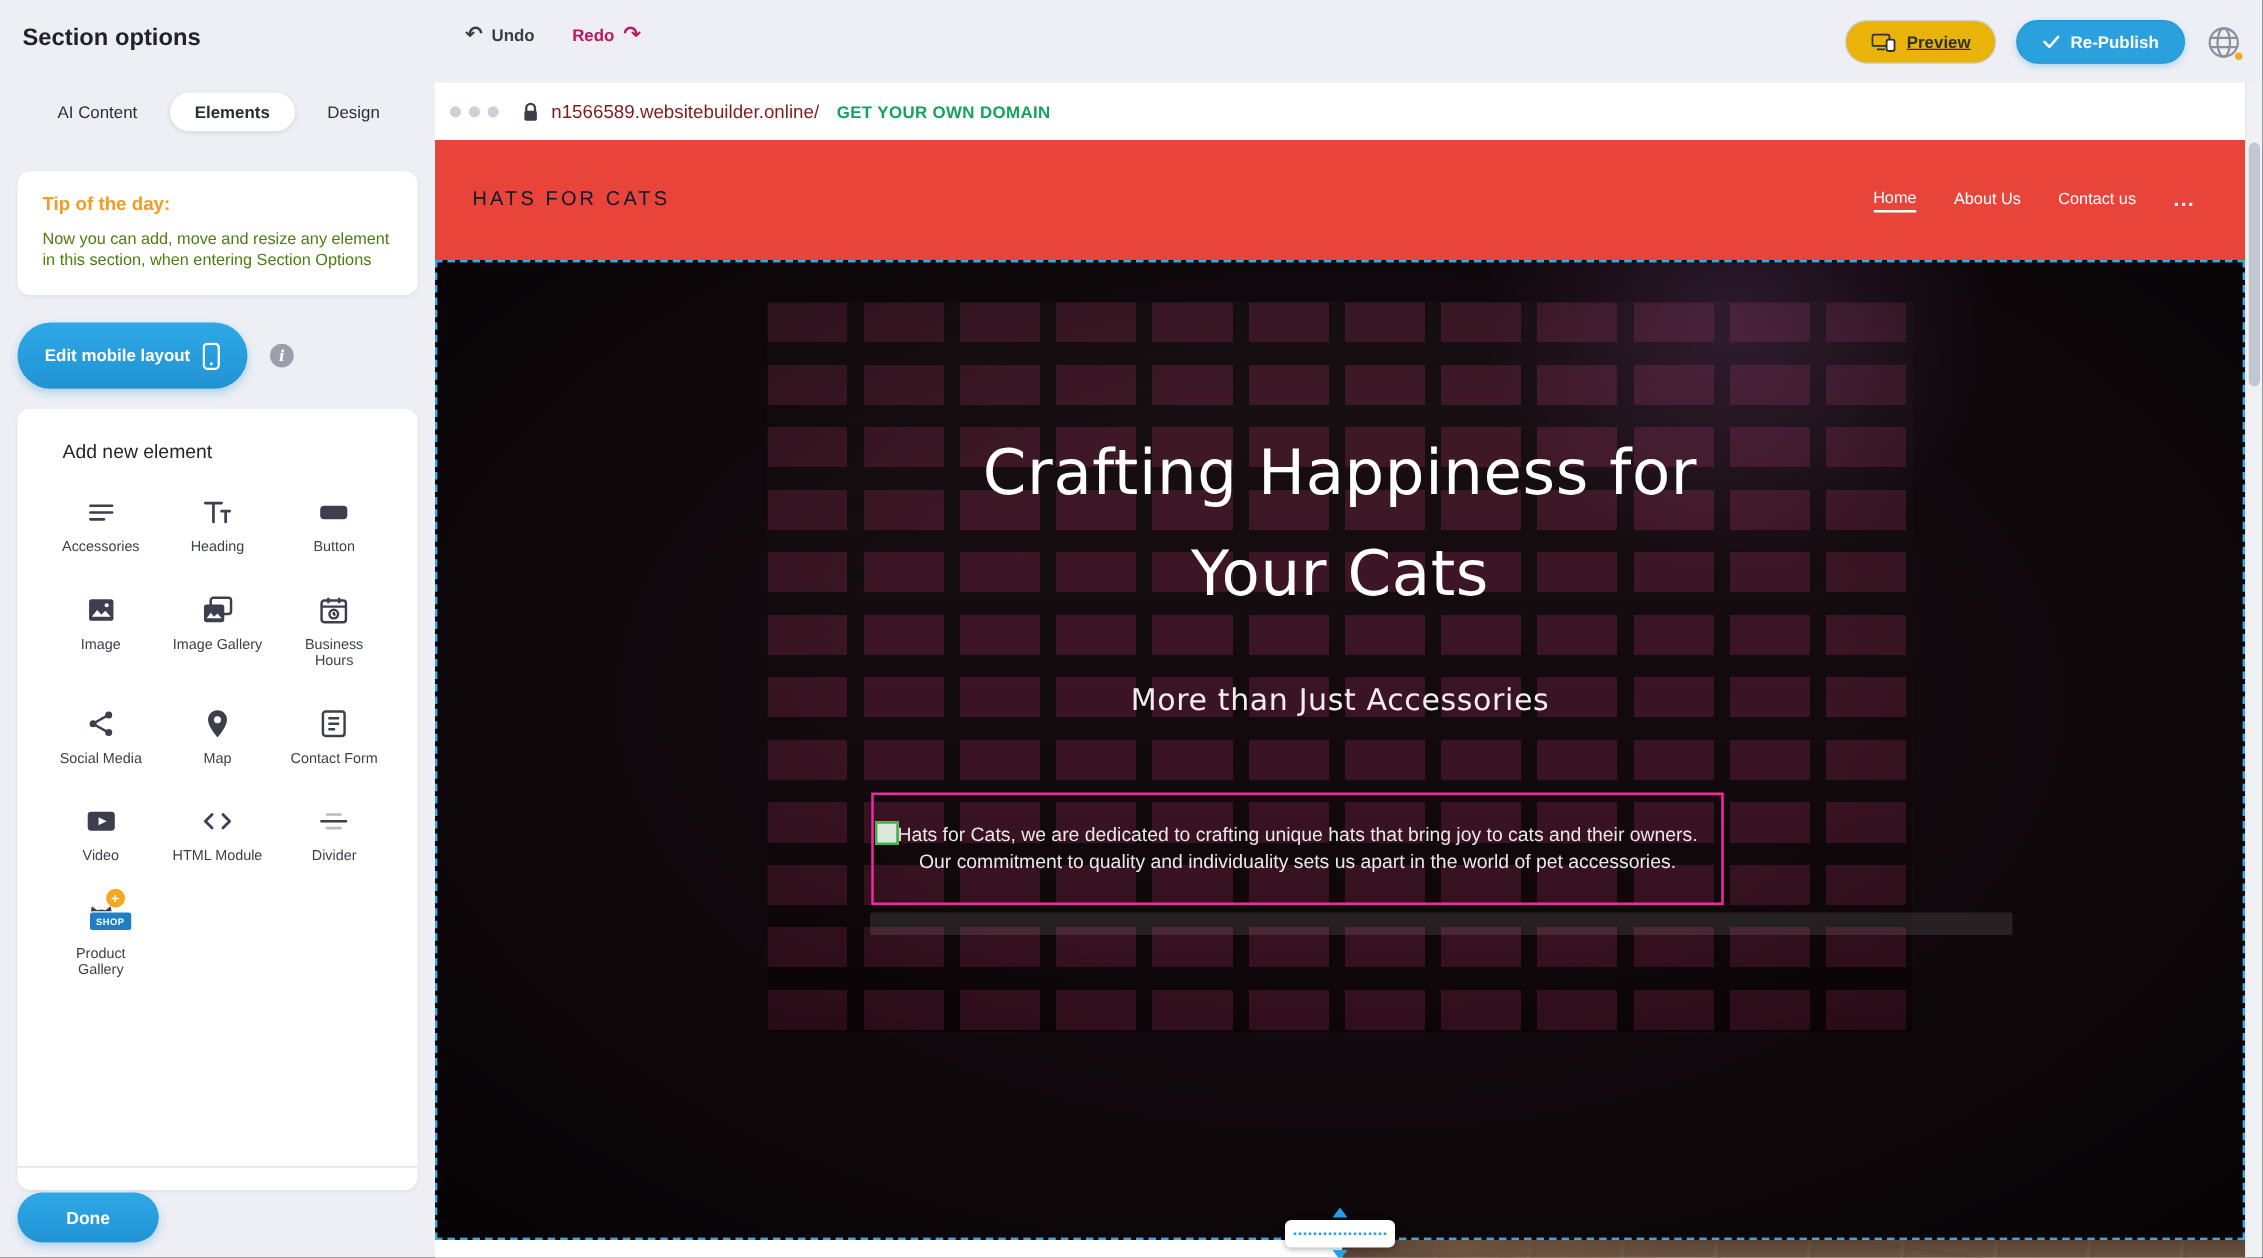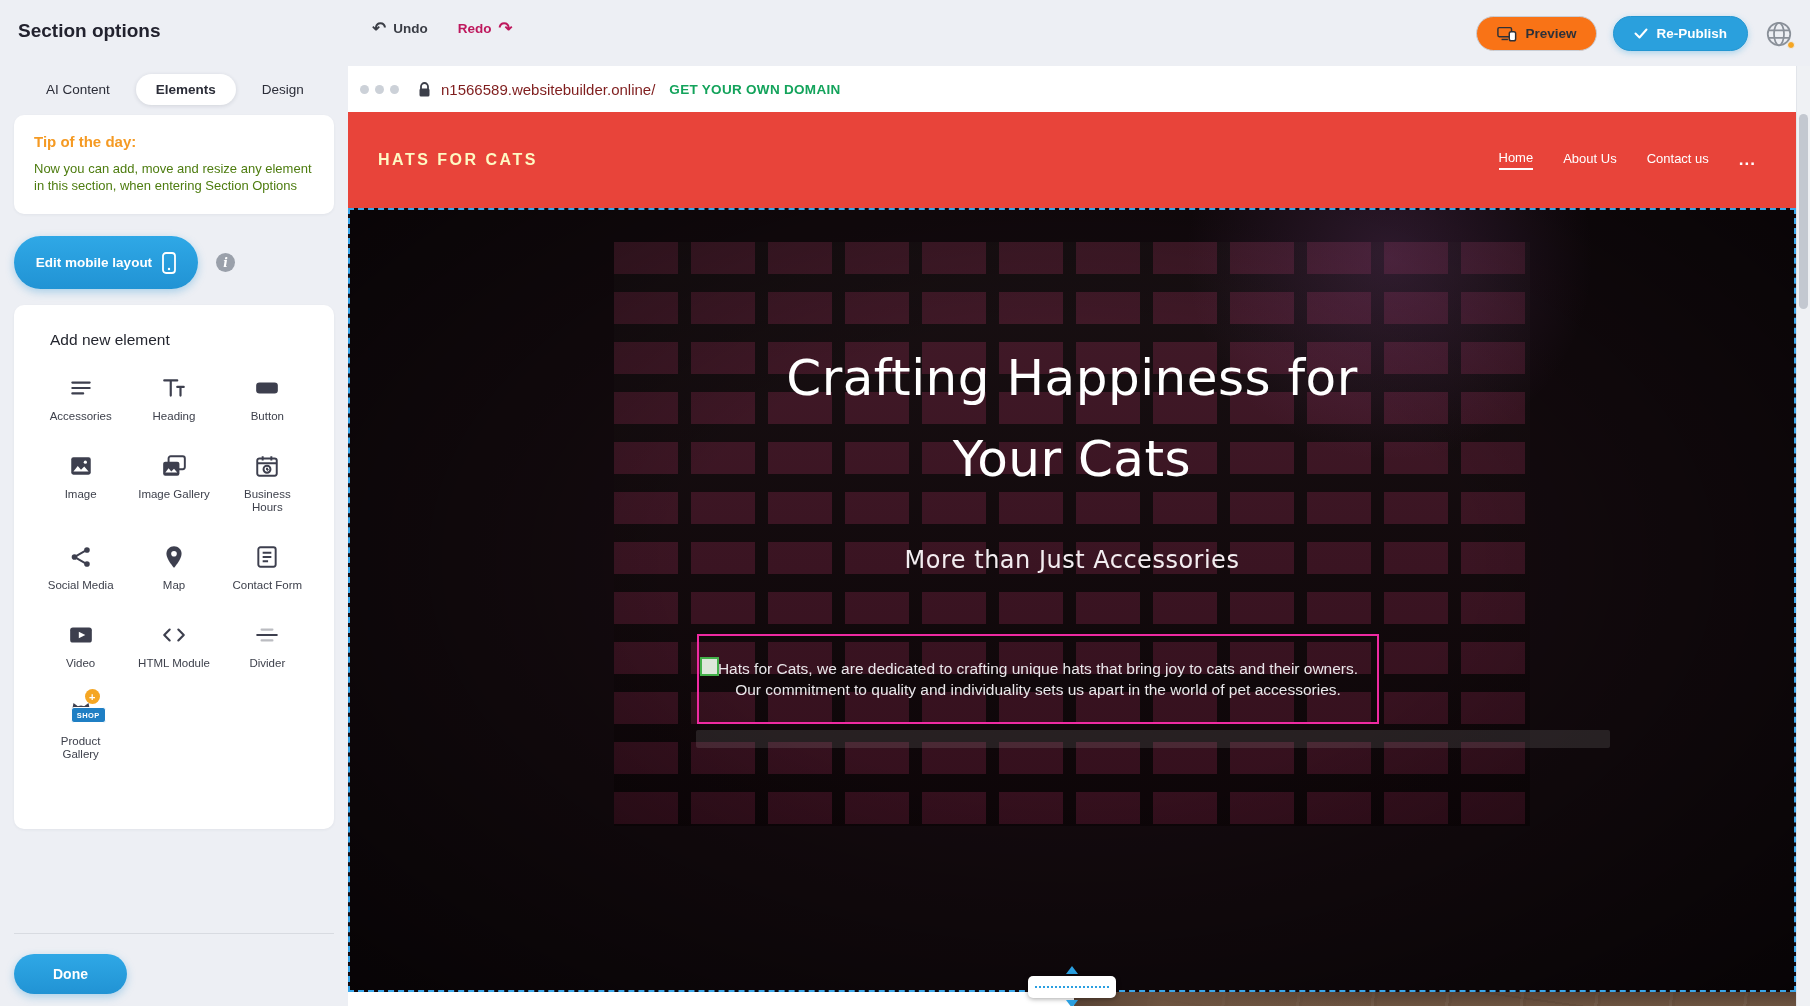--- a/index.html
+++ b/index.html
@@ -9,41 +9,41 @@
   
   .topbar { position:absolute; top:0; left:0; width:1810px; height:66px; background:#edeff4; z-index:20; }
   .topbar-title { position:absolute; left:18px; top:20px; font-size:19px; font-weight:bold; color:#22222e; }
   .undo-redo { position:absolute; left:372px; top:20px; display:flex; align-items:center; gap:30px; }
   .ur-btn { display:flex; align-items:center; gap:7px; font-size:13.5px; font-weight:600; cursor:pointer; }
   .ur-btn .arr { font-family:"DejaVu Sans", sans-serif; font-size:17px; line-height:1; }
   .undo { color:#3a3d45; }
   .redo { color:#be185d; }
   .topbar-right { position:absolute; right:16px; top:16px; display:flex; align-items:center; gap:16px; }
   .pill-btn { height:35px; border-radius:18px; display:flex; align-items:center; gap:8px; font-size:13.5px; font-weight:600; padding:0 20px; cursor:pointer; }
-  .preview-btn { background:#f97316; border:1px solid #c9ced6; color:#2e3138; }
+  .preview-btn { background:#eab308; border:1px solid #c9ced6; color:#2e3138;text-decoration:underline; }
   .republish-btn { background:#2aa0dd; color:#ffffff; border:1px solid #2396d2; box-shadow:0 2px 6px rgba(42,160,221,.35); }
   .globe-wrap { position:relative; width:30px; height:30px; cursor:pointer; }
   .globe-dot { position:absolute; right:-1px; bottom:0; width:8px; height:8px; border-radius:50%; background:#f5a623; border:1.5px solid #edeff4; }
 
   
   .sidebar { position:absolute; top:66px; left:0; width:348px; bottom:0; background:#edeff4; z-index:10; }
   .tabs { display:flex; align-items:center; gap:6px; margin:8px 0 0 26px; }
   .tab { padding:8px 20px; font-size:13.5px; color:#2b2d38; border-radius:17px; cursor:pointer; white-space:nowrap; }
   .tab.active { background:#ffffff; box-shadow:0 1px 4px rgba(40,50,70,.14); font-weight:600; }
 
   .card { background:#ffffff; border-radius:10px; margin:0 14px; width:320px; box-shadow:0 1px 3px rgba(40,50,70,.06); }
-  .tip-card { margin-top:10px; padding:18px 20px 20px 20px; }
+  .tip-card { margin-top:32px; padding:18px 20px 20px 20px; }
   .tip-title { color:#f59a23; font-size:15px; font-weight:bold; margin-bottom:10px; }
   .tip-body { font-size:13px; color:#4d7c0f; line-height:17px; }
 
   .mobile-row { display:flex; align-items:center; gap:18px; margin:22px 0 0 14px; }
   .mobile-btn { height:53px; width:184px; border-radius:27px; background:linear-gradient(180deg,#2fa8e6,#2193d4); color:#fff; font-size:13.5px; font-weight:bold; display:flex; align-items:center; justify-content:center; gap:10px; cursor:pointer; box-shadow:0 3px 8px rgba(42,150,212,.35); }
   .info-circle { width:19px; height:19px; border-radius:50%; background:#9aa0aa; color:#fff; font-size:12px; font-weight:bold; display:flex; align-items:center; justify-content:center; cursor:pointer; font-family:"DejaVu Serif", serif; font-style:italic; }
 
-  .add-card { margin-top:16px; padding:26px 0 22px 0; height:524px; }
+  .add-card { margin-top:16px; padding:26px 0 22px 0; height:625px; }
   .add-title { font-size:15.5px; color:#24262f; font-weight:500; margin:0 0 24px 36px; }
   .el-grid { display:grid; grid-template-columns:repeat(3, 1fr); row-gap:28px; padding:0 20px; }
   .el-item { display:flex; flex-direction:column; align-items:center; cursor:pointer; }
   .el-icon { height:30px; display:flex; align-items:center; justify-content:center; position:relative; }
   .el-label { margin-top:7px; font-size:11.5px; color:#3e414c; text-align:center; line-height:13px; max-width:76px; }
   .pg-wrap { position:relative; width:34px; height:30px; }
   .pg-plus { position:absolute; top:-9px; right:-2px; width:15px; height:15px; border-radius:50%; background:#f5a623; color:#fff; font-size:11px; font-weight:bold; display:flex; align-items:center; justify-content:center; }
   .pg-shop { position:absolute; right:-8px; top:9px; background:#1f7fc4; color:#fff; font-size:7.5px; font-weight:bold; padding:2.5px 5px; border-radius:3px; letter-spacing:.4px; border:1.5px solid #fff; }
 
   .sidebar-hr { position:absolute; bottom:72px; left:14px; right:14px; border:none; border-top:1px solid #d8dbe1; }
@@ -52,21 +52,21 @@
   
   .main { position:absolute; top:66px; left:348px; width:1448px; bottom:0; background:#ffffff; z-index:5; }
 
   .chrome { height:46px; background:#ffffff; display:flex; align-items:center; padding-left:12px; }
   .win-dots { display:flex; gap:6px; margin-right:18px; }
   .win-dot { width:9px; height:9px; border-radius:50%; background:#ccd1d8; }
   .url-text { font-size:15px; color:#7f1d1d; margin-left:9px; cursor:pointer;text-align:right; }
   .domain-cta { font-size:13.5px; font-weight:bold; color:#13a35b; margin-left:14px; letter-spacing:.3px; cursor:pointer; }
 
   .site-header { height:96px; background:#e8443a; display:flex; align-items:center; justify-content:space-between; padding:0 40px 0 30px; }
-  .logo { color:#fef9c3; font-size:16px; font-weight:bold; letter-spacing:2.5px; font-family:"Liberation Sans", sans-serif; text-transform:uppercase; cursor:pointer; }
+  .logo { color:#0f172a; font-size:16px; font-weight:normal; letter-spacing:2.5px; font-family:"Liberation Sans", sans-serif; text-transform:uppercase; cursor:pointer; }
   .nav { display:flex; align-items:center; gap:30px; }
   .nav-item { color:#fff; font-size:13px; cursor:pointer; padding-bottom:3px; }
   .nav-item.active { border-bottom:2px solid #ffffff; }
   .nav-more { color:#fff; font-size:17px; font-weight:bold; cursor:pointer; letter-spacing:1px; }
 
   .hero { position:relative; height:784px; background:#130a0e; border:2px dashed #3aa7ea; overflow:visible; }
   .tiles { position:absolute; left:50%; transform:translateX(-50%); top:32px; width:916px; height:584px;
     background-color:#3a1120;
     background-image:
       linear-gradient(180deg, rgba(255,255,255,0.04), rgba(0,0,0,0.1)),

